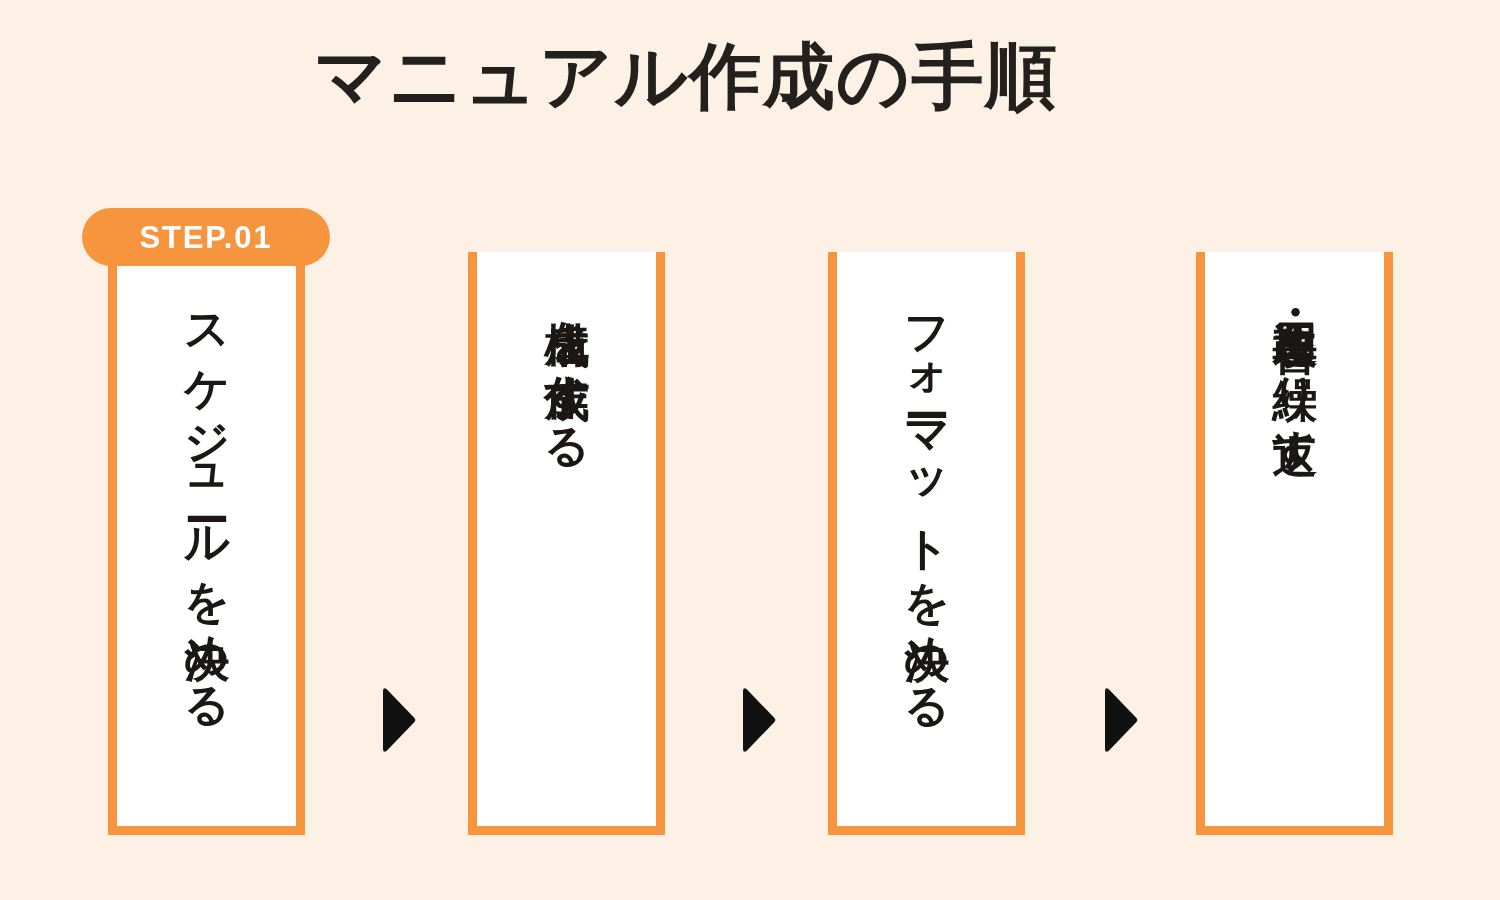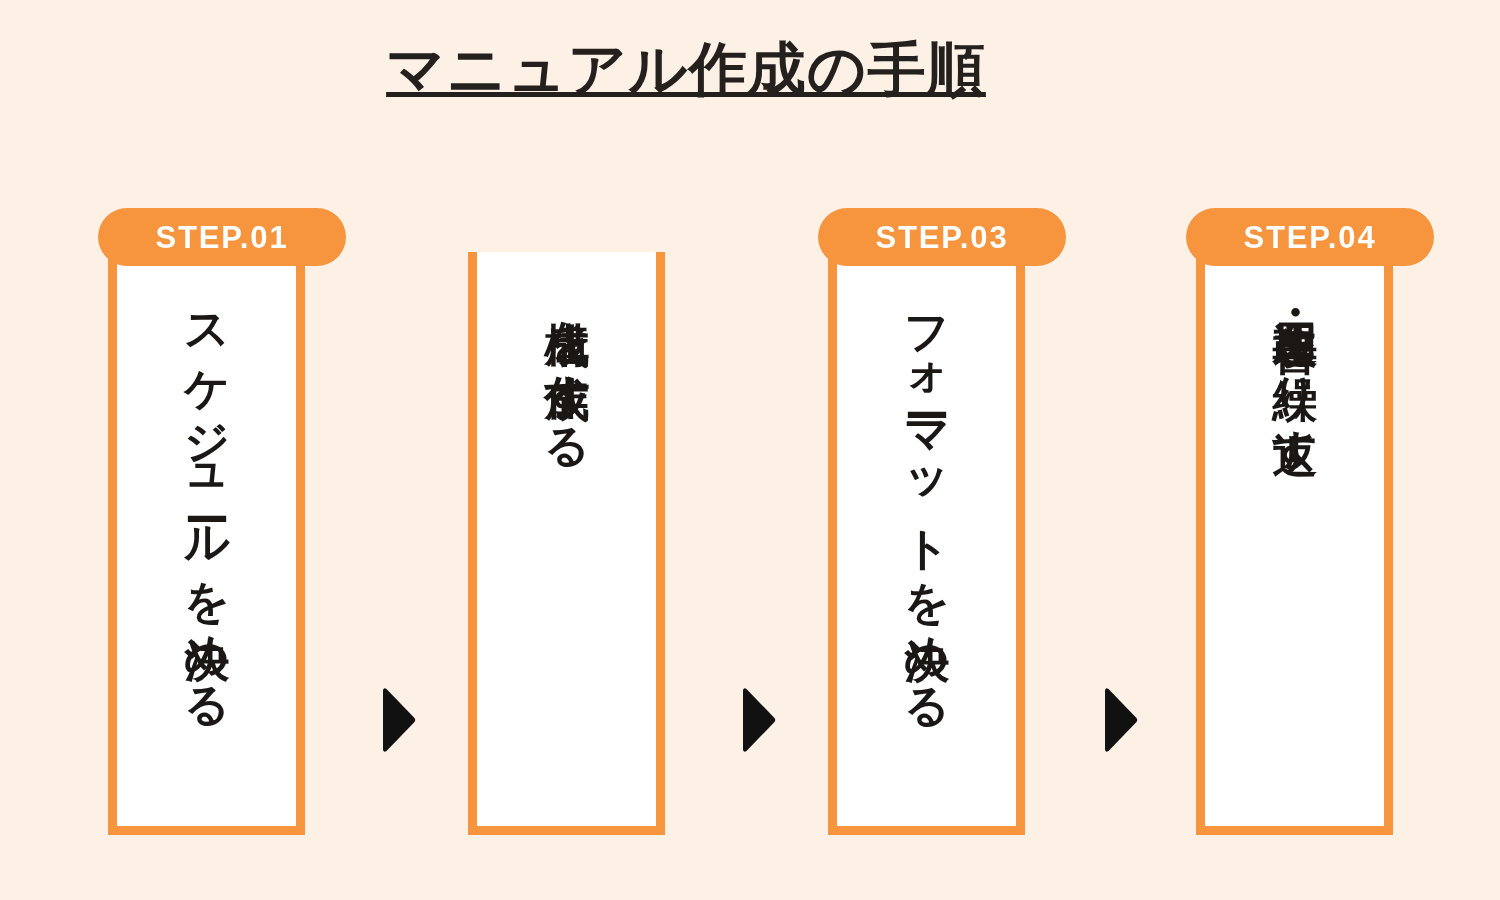--- a/index.html
+++ b/index.html
@@ -22,48 +22,47 @@
     background: #FDF1E6;
   }
 
   
   .page-title {
     position: absolute;
     left: 0;
     top: 40px;
     width: 1372px;
     text-align: center;
-    font-size: 58px;
+    font-size: 72px;
     line-height: 1.0;
     font-weight: 700;
     color: #23201E;
     letter-spacing: 0.02em;
     white-space: nowrap;
-    text-decoration: underline;
   }
 
   
   .steps-row {
     position: absolute;
     left: 0;
     top: 208px;
     width: 1500px;
     height: 640px;
   }
 
   .step {
     position: absolute;
     top: 0;
     width: 248px;
     height: 627px;
   }
 
   .step-badge {
     position: absolute;
-    left: 16px;
+    left: 0;
     top: 0;
     width: 248px;
     height: 58px;
     background: #F7943E;
     border-radius: 29px;
     box-sizing: border-box;
     z-index: 2;
   }
 
   .step-badge-label {
@@ -189,38 +188,32 @@
     </div>
 
     <div class="step step-3">
       <div class="step-card">
         <div class="step-card-inner">
           <div class="step-text">
             <span>フォーマットを決める</span>
           </div>
         </div>
       </div>
-      <div class="step-badge">
-        <div class="step-badge-label">STEP.03</div>
-      </div>
     </div>
 
     <div class="arrow arrow-3">
       <svg width="40" height="70" viewBox="0 0 40 70" aria-hidden="true">
         <path d="M5 6 Q5 2 8.5 4 L36 32.5 Q38.6 35 36 37.5 L8.5 66 Q5 68 5 64 Z" fill="#111111"></path>
       </svg>
     </div>
 
     <div class="step step-4">
       <div class="step-card">
         <div class="step-card-inner">
           <div class="step-text">
             <span>運用・改善を繰り返す</span>
           </div>
         </div>
       </div>
-      <div class="step-badge">
-        <div class="step-badge-label">STEP.04</div>
-      </div>
     </div>
 
   </div>
 </div>
 
 </body></html>

